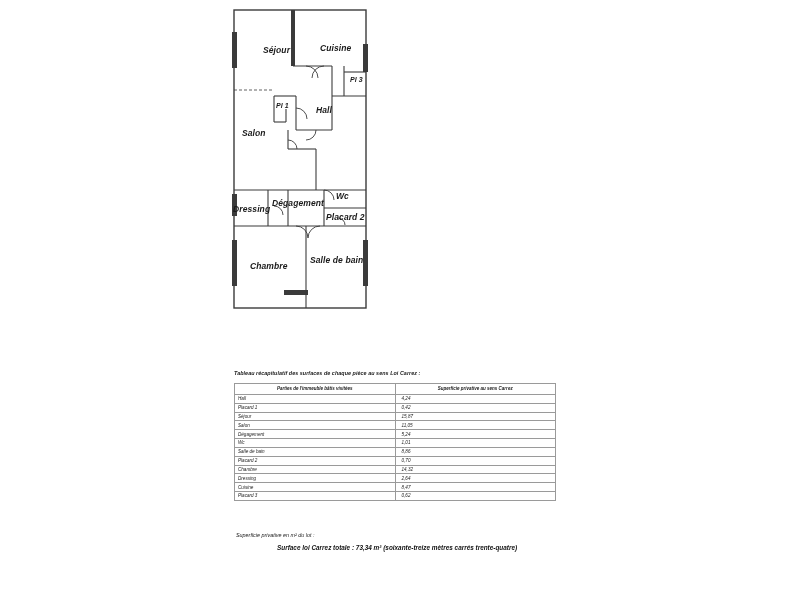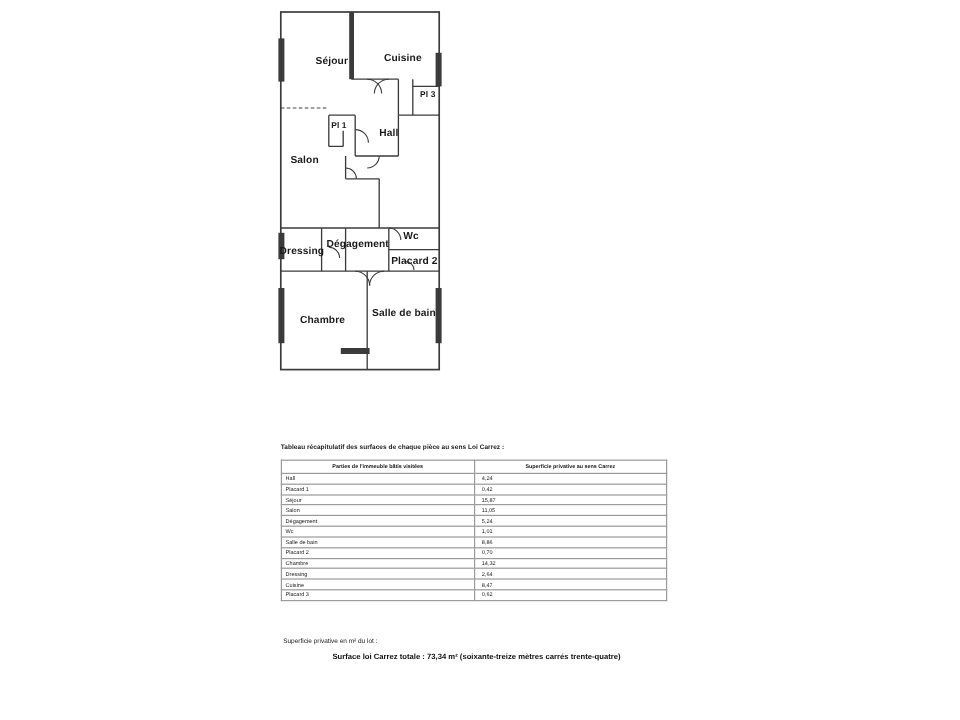--- a/index.html
+++ b/index.html
@@ -14,20 +14,21 @@
     color: #111111;
     position: relative;
     overflow: hidden;
   }
 
   #page {
     position: absolute;
     left: 0; top: 0;
     width: 800px;
     height: 600px;
+    font-style: italic;
   }
 
   
   #plan {
     position: absolute;
     left: 228px;
     top: 4px;
     width: 150px;
     height: 310px;
   }

